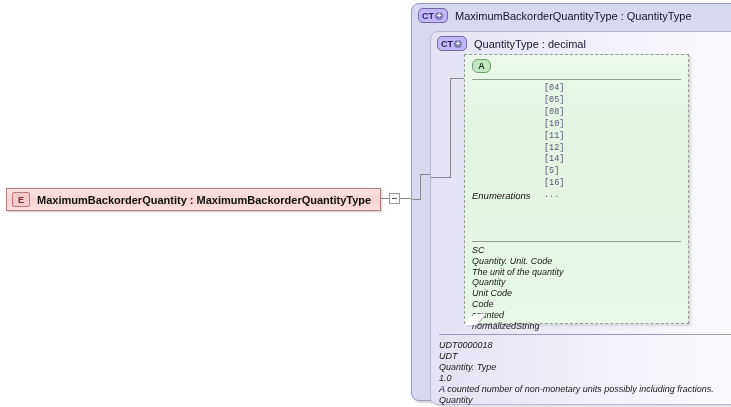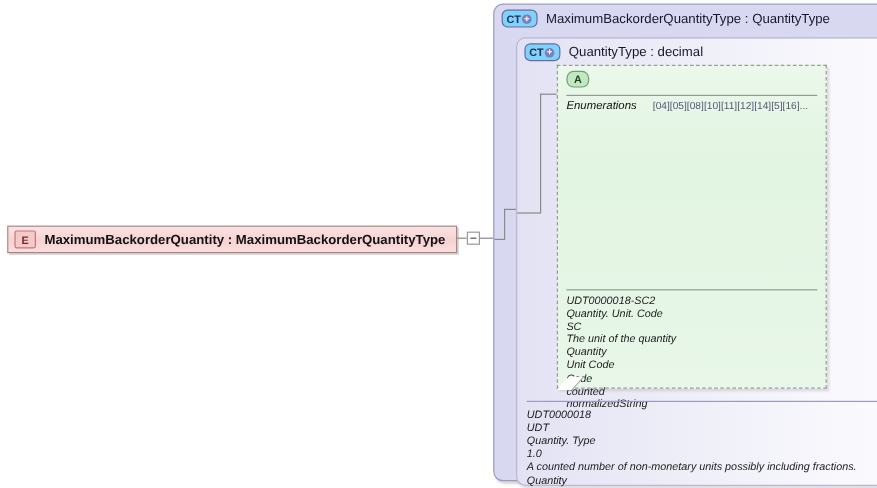--- a/index.html
+++ b/index.html
@@ -24,21 +24,21 @@
     box-sizing: border-box;
     border-radius: 5px;
     font-weight: bold;
     letter-spacing: 0px;
     flex: 0 0 auto;
   }
   .badge-ct {
     width: 30px;
     height: 15px;
     border: 1px solid #6b6b9e;
-    background: #7dd3fc;
+    background: #c4b5fd;
     color: #2a2a52;
     font-size: 9px;
     gap: 1px;
     padding-right: 1px;
   }
   .badge-ct .plus {
     width: 8px;
     height: 8px;
     border-radius: 50%;
     background: #7e7eb8;
@@ -203,24 +203,25 @@
   #enum-label {
     font-size: 9.5px;
     font-style: italic;
     color: #111111;
     width: 72px;
     flex: 0 0 auto;
     line-height: 12px;
   }
   #enum-values {
     display: flex;
-    flex-direction: row;
+    flex-direction: column;
     font-size: 8.5px;
     color: #555577;
     line-height: 11.9px;
+    font-family: Liberation Mono, monospace;
   }
   #enum-values .enum-item {
     white-space: nowrap;
   }
 
   
   #attr-doc {
     position: absolute;
     left: 7px;
     top: 190px;
@@ -318,23 +319,22 @@
           <span class="enum-item">[14]</span>
           <span class="enum-item">[5]</span>
           <span class="enum-item">[16]</span>
           <span class="enum-item">...</span>
         </div>
       </div>
 
       <div class="hr" style="top:186px;"></div>
 
       <div id="attr-doc">
-        <div>UDT0000018-SC2</div>
+        <div>SC</div>
         <div>Quantity. Unit. Code</div>
-        <div>SC</div>
         <div>The unit of the quantity</div>
         <div>Quantity</div>
         <div>Unit Code</div>
         <div>Code</div>
         <div>counted</div>
         <div>normalizedString</div>
       </div>
     </div>
     <div id="attr-notch"></div>
 

